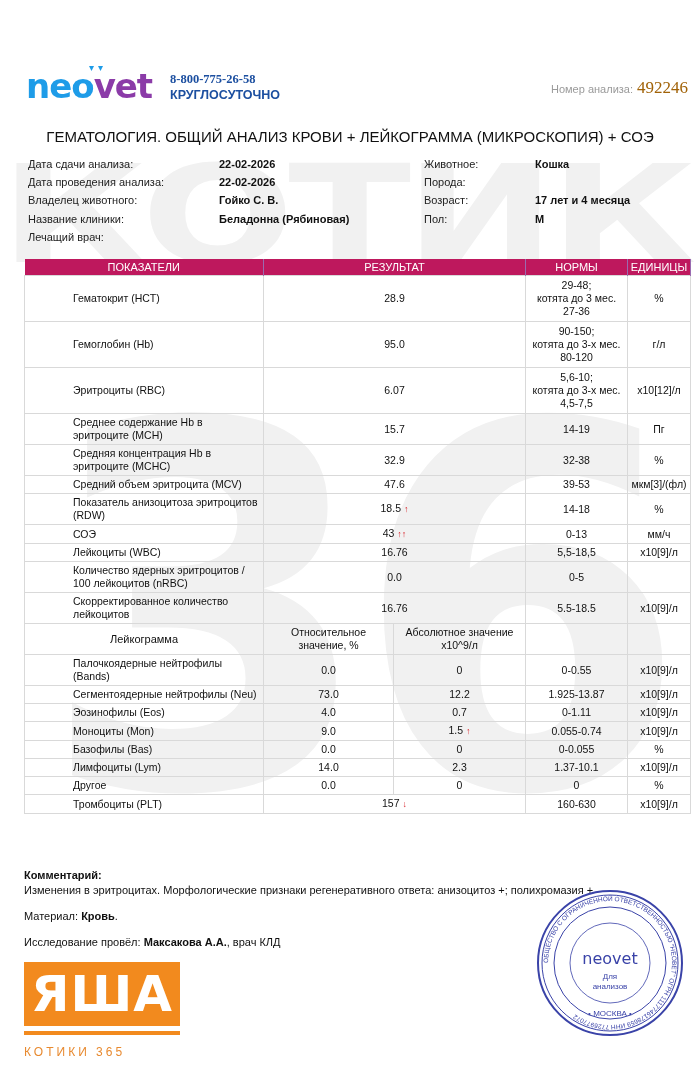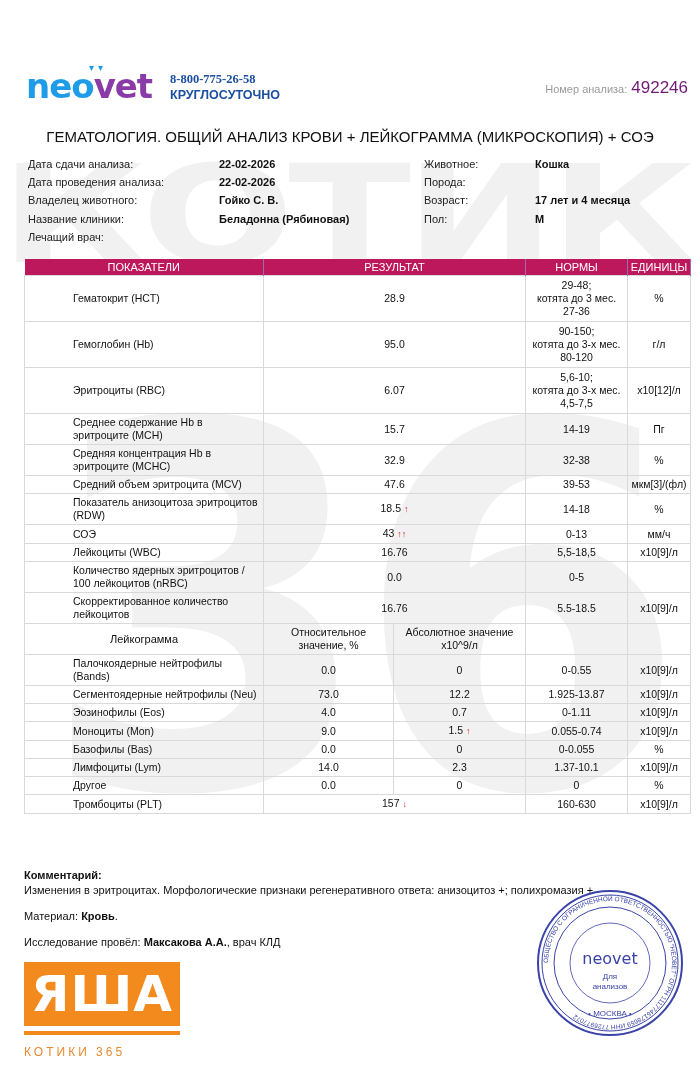--- a/index.html
+++ b/index.html
@@ -8,21 +8,21 @@
   .wm1{left:0;top:148px;font-size:180px;letter-spacing:-6px;transform:scaleY(0.75);transform-origin:top left;}
   .wm2{left:40px;top:360px;font-size:480px;letter-spacing:-20px;transform:scaleY(1.05);transform-origin:top left;}
   .layer{position:absolute;left:0;top:0;width:700px;height:1078px;z-index:1;}
   .logo{position:absolute;left:26px;top:66px;font-family:"DejaVu Sans",sans-serif;font-weight:bold;font-size:34px;letter-spacing:-1px;}
   .logo .neo{color:#1e9ce8;}
   .logo .vet{color:#8b3ba8;text-align:right;}
   .logo .ears{position:absolute;left:63px;top:-4px;color:#1e9ce8;font-size:10px;letter-spacing:4px;}
   .phone{position:absolute;left:170px;top:72px;font-family:"Liberation Serif",serif;font-weight:bold;font-size:12.5px;color:#1c4fa0;}
   .round{position:absolute;left:170px;top:88px;font-weight:bold;font-size:12.5px;color:#1c4fa0;}
   .anum{position:absolute;right:12px;top:78px;color:#9a9a9a;font-size:11px;}
-  .anum .n{font-family:Liberation Sans, sans-serif;font-size:17px;color:#701a75;margin-left:4px;}
+  .anum .n{font-family:Liberation Serif, serif;font-size:17px;color:#a16207;margin-left:4px;}
   .title{position:absolute;left:0;width:700px;top:128px;text-align:center;font-size:15px;color:#111;}
   .info{position:absolute;font-size:11px;}
   .info .row{height:18.2px;display:flex;gap:39px;}
   .info .lbl{color:#222;}
   .info .val{font-weight:bold;}
   .infoL{left:28px;top:158px;}
   .infoL .lbl{width:152px;}
   .infoR{left:400px;top:158px;}
   .infoR .lbl{width:72px;margin-left:24px;}
   table{position:absolute;left:24px;top:259px;width:666px;border-collapse:collapse;font-size:10.5px;table-layout:fixed;}

